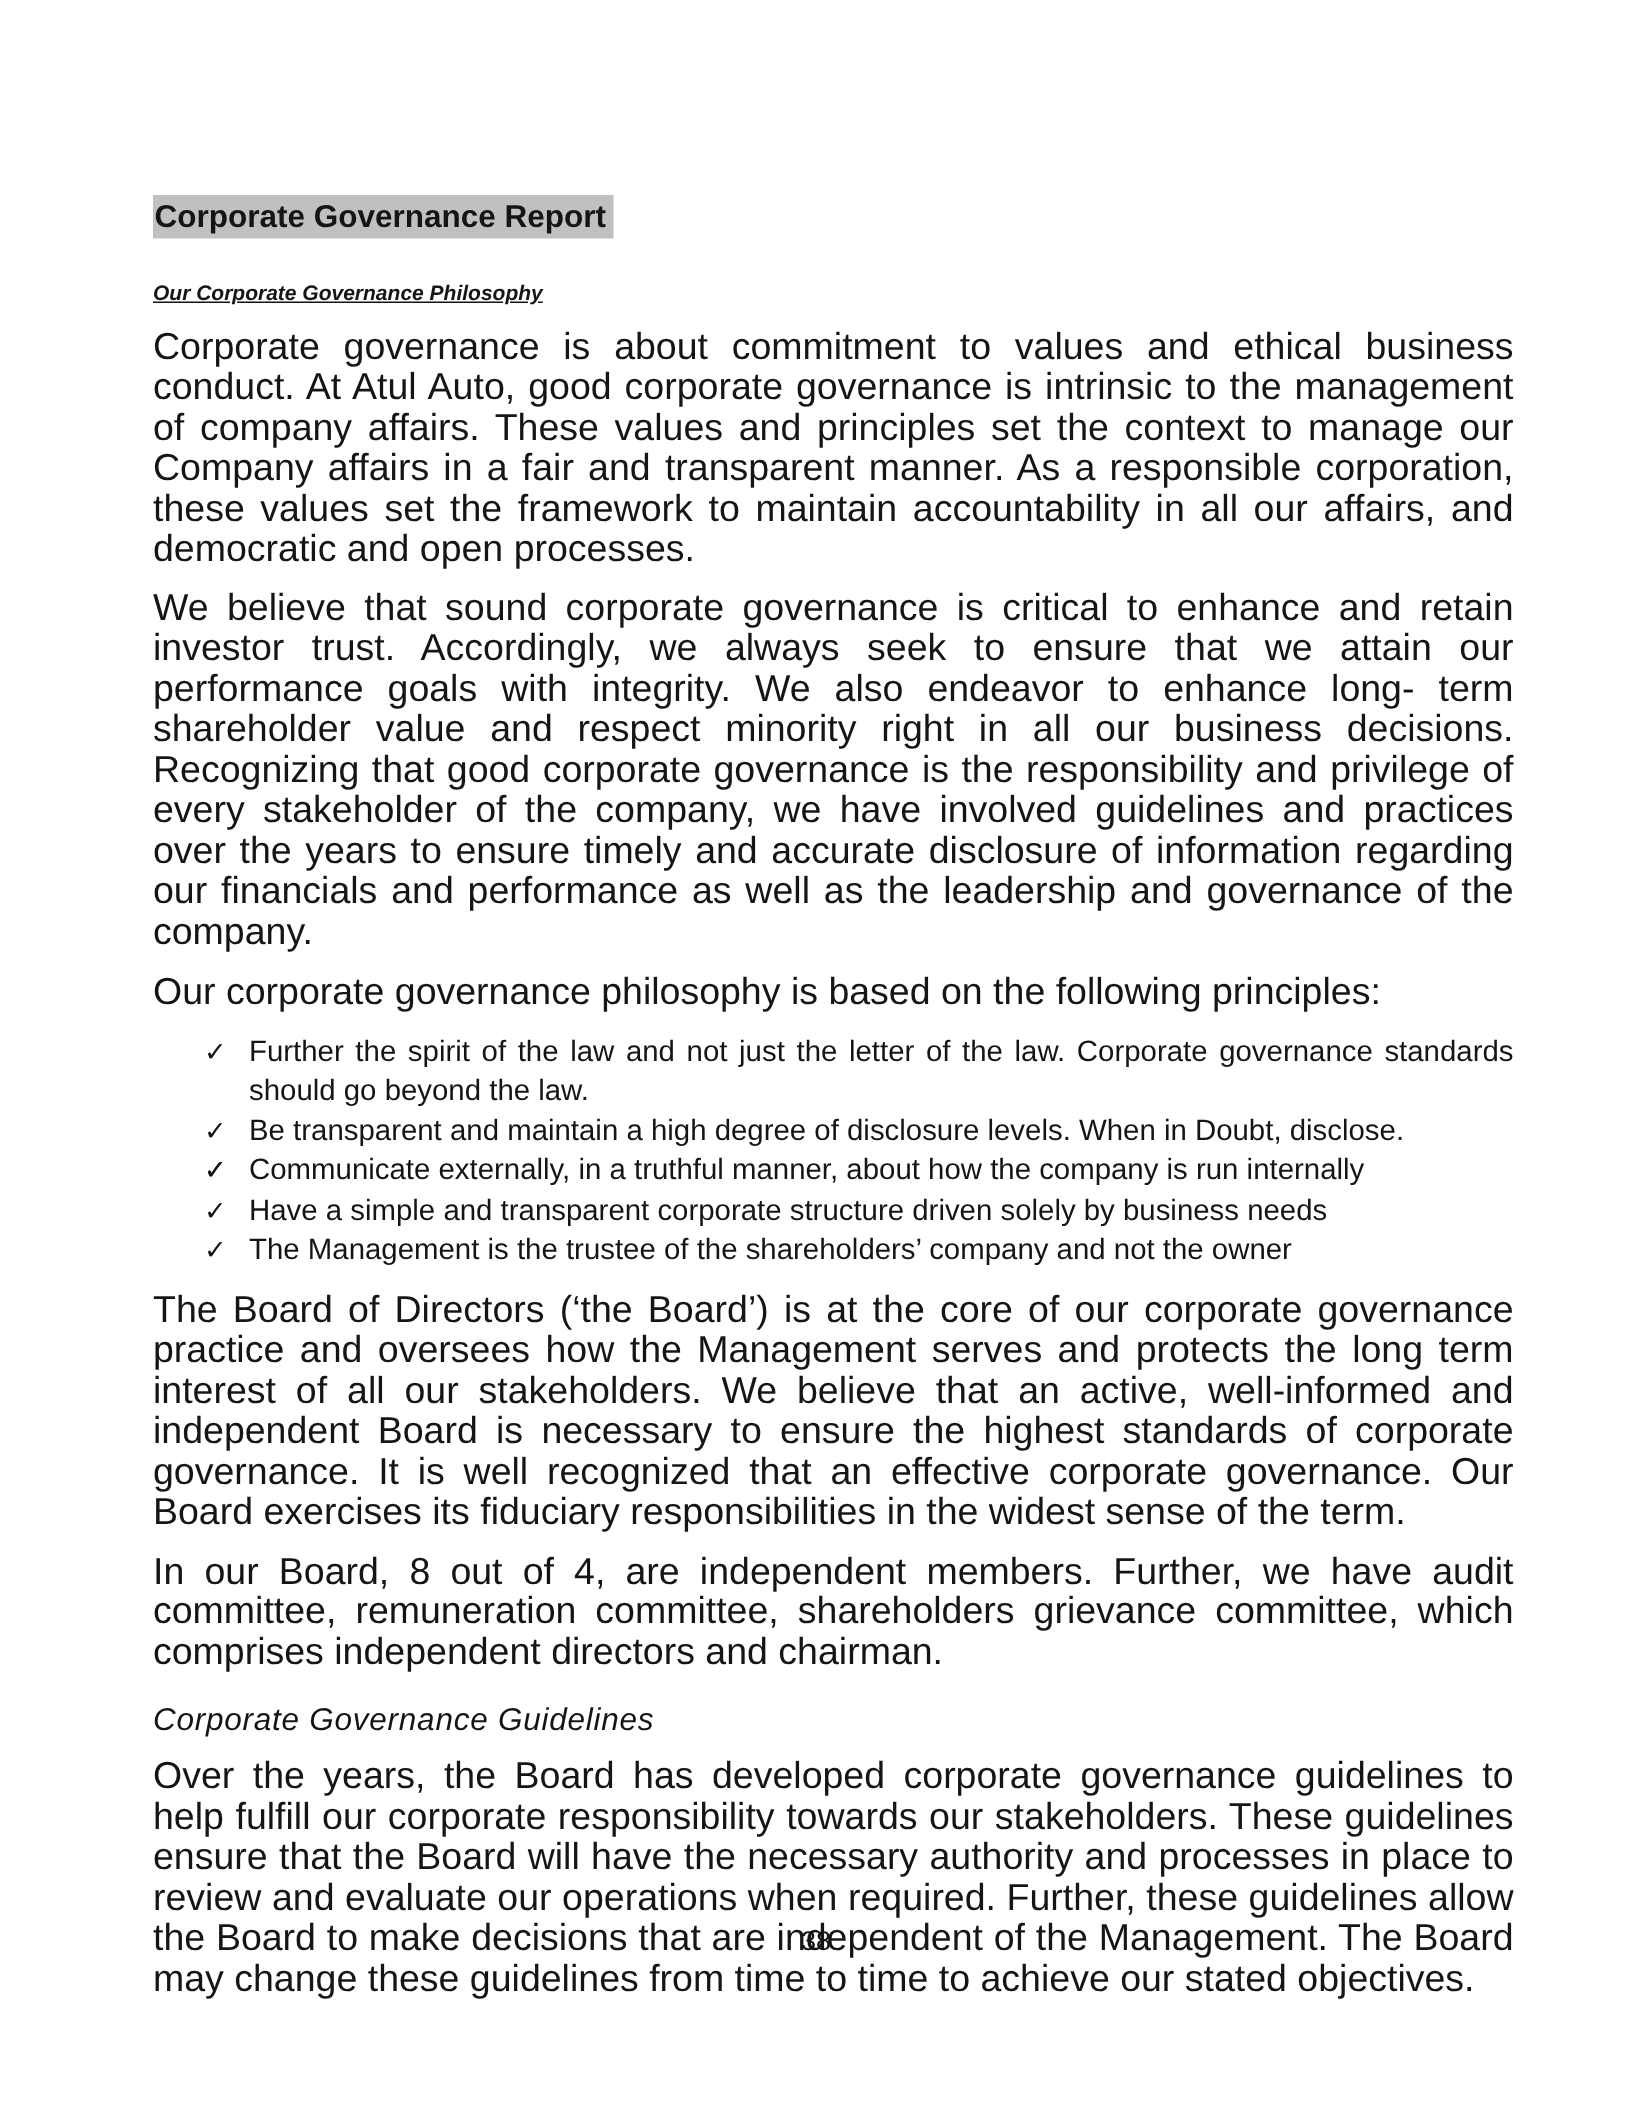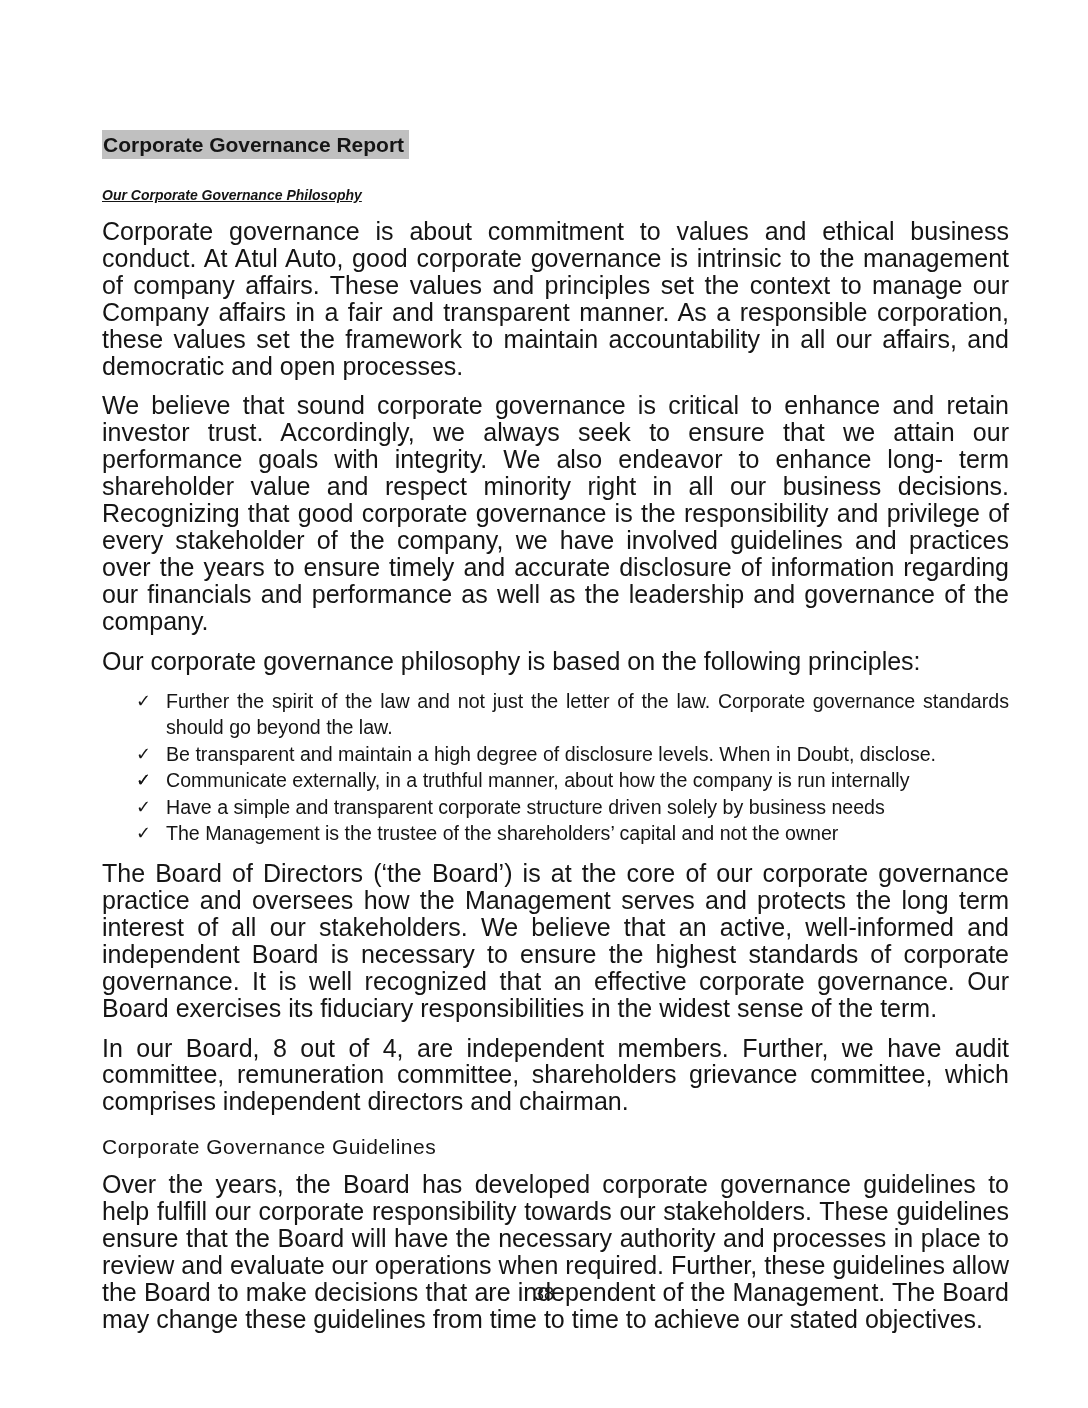--- a/index.html
+++ b/index.html
@@ -31,20 +31,21 @@
     font-size: 14px;
     font-weight: 700;
     font-style: italic;
     line-height: 28px;
     margin-bottom: 9px;
     text-decoration: underline;
   }
   .sub-heading {
     font-size: 21px;
     font-weight: 400;
+    font-style: italic;
     line-height: 28px;
     margin-top: 18px;
     margin-bottom: 8px;
     letter-spacing: 0.5px;
   }
   p.body-para {
     font-size: 25px;
     line-height: 26.9px;
     text-align: justify;
     margin-top: 13px;
@@ -108,21 +109,21 @@
     <li>
       <span class="check">✓</span>
       <span>Communicate externally, in a truthful manner, about how the company is run internally</span>
     </li>
     <li>
       <span class="check">✓</span>
       <span>Have a simple and transparent corporate structure driven solely by business needs</span>
     </li>
     <li>
       <span class="check">✓</span>
-      <span>The Management is the trustee of the shareholders’ capital and not the owner</span>
+      <span>The Management is the trustee of the shareholders’ company and not the owner</span>
     </li>
   </ul>
 
   <p class="body-para">The Board of Directors (‘the Board’) is at the core of our corporate governance practice and oversees how the Management serves and protects the long term interest of all our stakeholders. We believe that an active, well-informed and independent Board is necessary to ensure the highest standards of corporate governance. It is well recognized that an effective corporate governance. Our Board exercises its fiduciary responsibilities in the widest sense of the term.</p>
 
   <p class="body-para">In our Board, 8 out of 4, are independent members. Further, we have audit committee, remuneration committee, shareholders grievance committee, which comprises independent directors and chairman.</p>
 
   <h3 class="sub-heading">Corporate Governance Guidelines</h3>
 
   <p class="body-para" style="margin-top:10px;">Over the years, the Board has developed corporate governance guidelines to help fulfill our corporate responsibility towards our stakeholders. These guidelines ensure that the Board will have the necessary authority and processes in place to review and evaluate our operations when required. Further, these guidelines allow the Board to make decisions that are independent of the Management. The Board may change these guidelines from time to time to achieve our stated objectives.</p>

